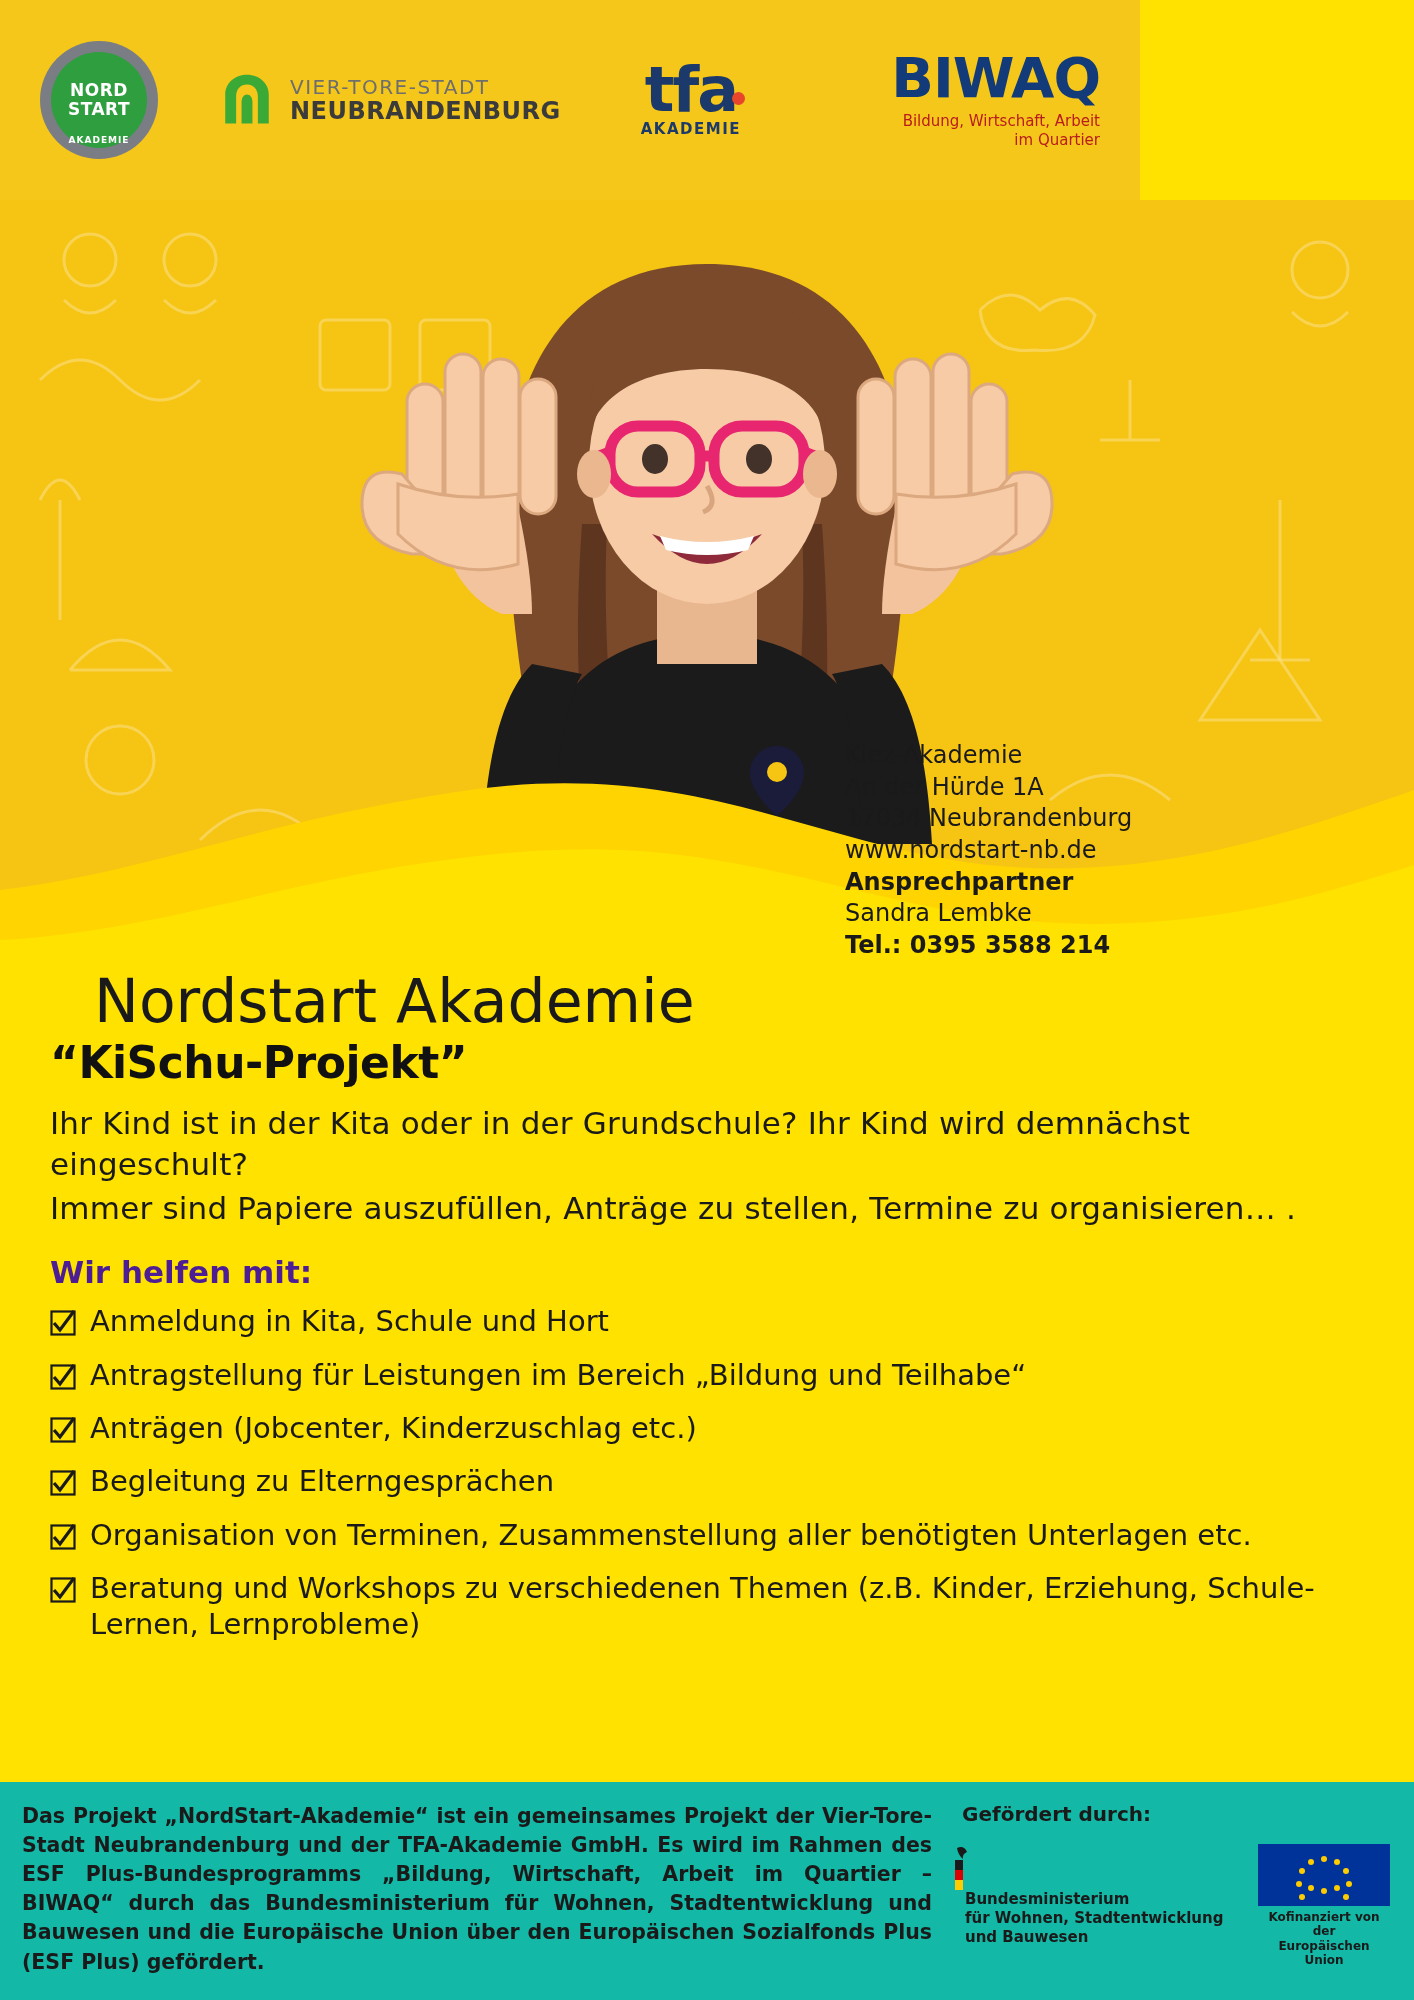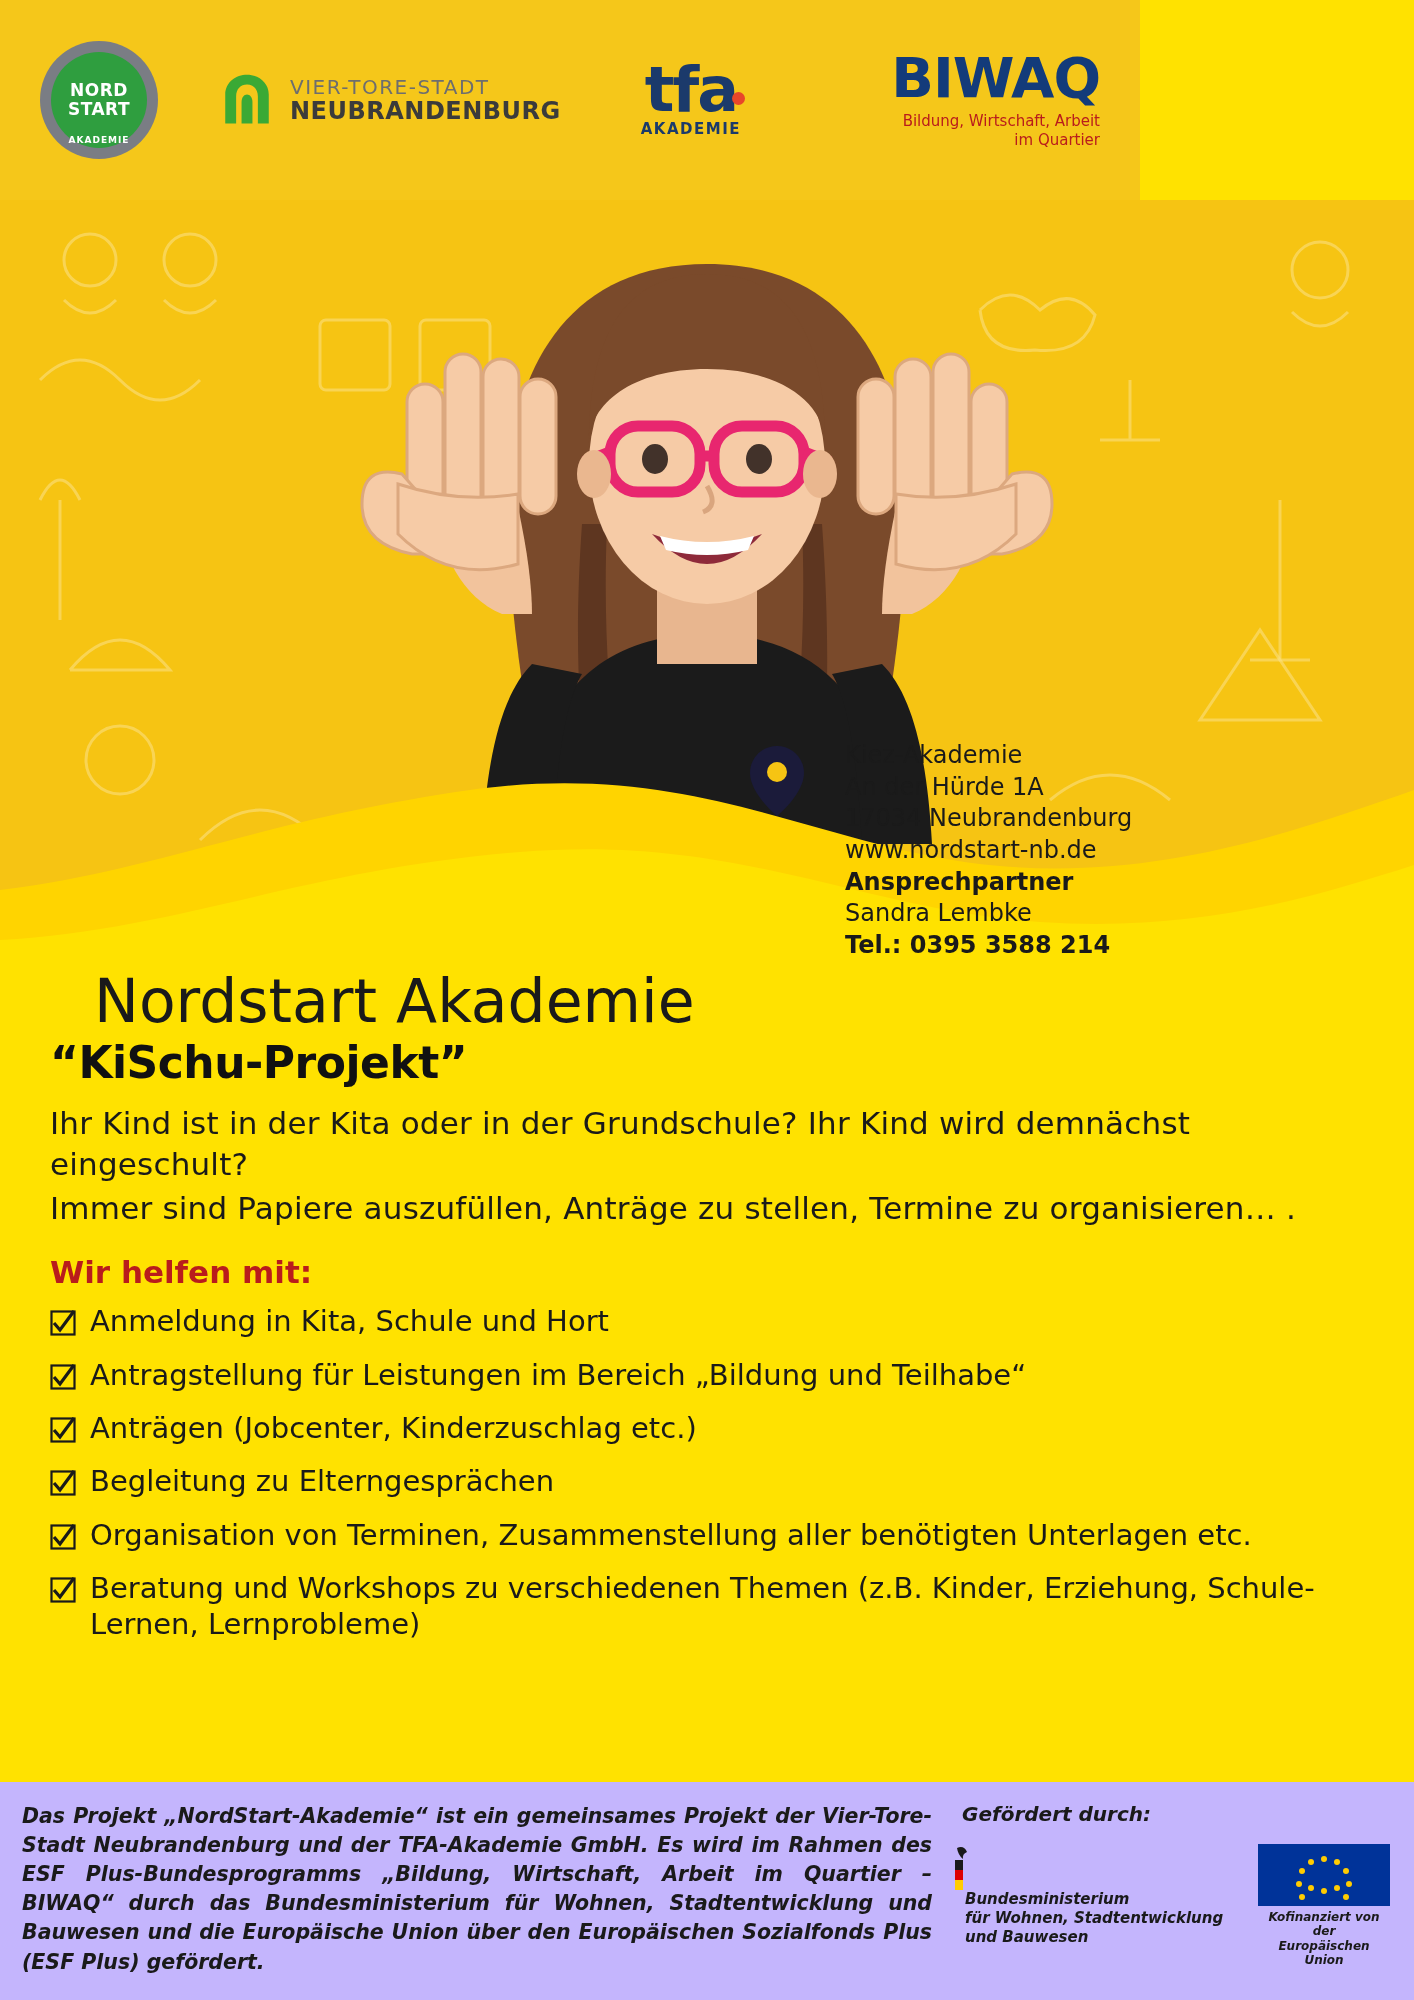--- a/index.html
+++ b/index.html
@@ -57,28 +57,28 @@
   .address{position:absolute;left:845px;top:740px;z-index:7;font-size:24px;color:#1a1a1a;line-height:1.32;}
   .pin{position:absolute;left:-98px;top:4px;width:60px;height:74px;}
   .address .bold{font-weight:bold;}
 
   
   .content{position:absolute;left:50px;top:970px;width:1330px;z-index:8;}
   .h1{font-size:60px;color:#1a1a1a;line-height:1.05;font-weight:normal;margin-left:44px;}
   .h2{font-size:44px;color:#111;font-weight:bold;line-height:1.1;margin-top:6px;letter-spacing:-.5px;}
   .para{font-size:31px;color:#1a1a1a;line-height:1.3;margin-top:16px;letter-spacing:.2px;}
   .para2{margin-top:4px;}
-  .helpwith{font-size:31px;font-weight:bold;color:#b91c1c;margin-top:26px;}
+  .helpwith{font-size:31px;font-weight:bold;color:#4c1d95;margin-top:26px;}
   ul.list{list-style:none;margin:14px 0 0 0;padding:0;}
   ul.list li{display:flex;align-items:flex-start;font-size:29px;color:#1a1a1a;margin-bottom:18px;line-height:1.22;}
   .cb{flex:0 0 auto;width:26px;height:26px;margin-right:14px;margin-top:6px;position:relative;}
   .cb svg{display:block;}
 
   
-  .footer{position:absolute;left:0;top:1782px;width:1414px;height:218px;background:#c4b5fd;z-index:9;font-style:italic;}
+  .footer{position:absolute;left:0;top:1782px;width:1414px;height:218px;background:#14b8a6;z-index:9;}
   .footer-text{position:absolute;left:22px;top:20px;width:910px;font-size:20.5px;font-weight:bold;color:#1a1a1a;line-height:1.42;text-align:justify;}
   .gef{position:absolute;left:962px;top:20px;font-size:20px;font-weight:bold;color:#1a1a1a;}
   .bmwsb{position:absolute;left:955px;top:62px;display:flex;align-items:flex-start;flex-direction:column;}
   .bmwsb-flag{width:30px;height:46px;flex:0 0 auto;}
   .bmwsb-txt{margin-left:10px;font-size:15px;color:#1a1a1a;font-weight:bold;line-height:1.26;}
   .eu{position:absolute;left:1258px;top:62px;width:132px;}
   .eu-flag{width:132px;height:62px;background:#003399;position:relative;}
   .eu-cap{margin-top:4px;font-size:12px;font-weight:bold;color:#1a1a1a;line-height:1.2;text-align:center;}
 </style>
 </head>

